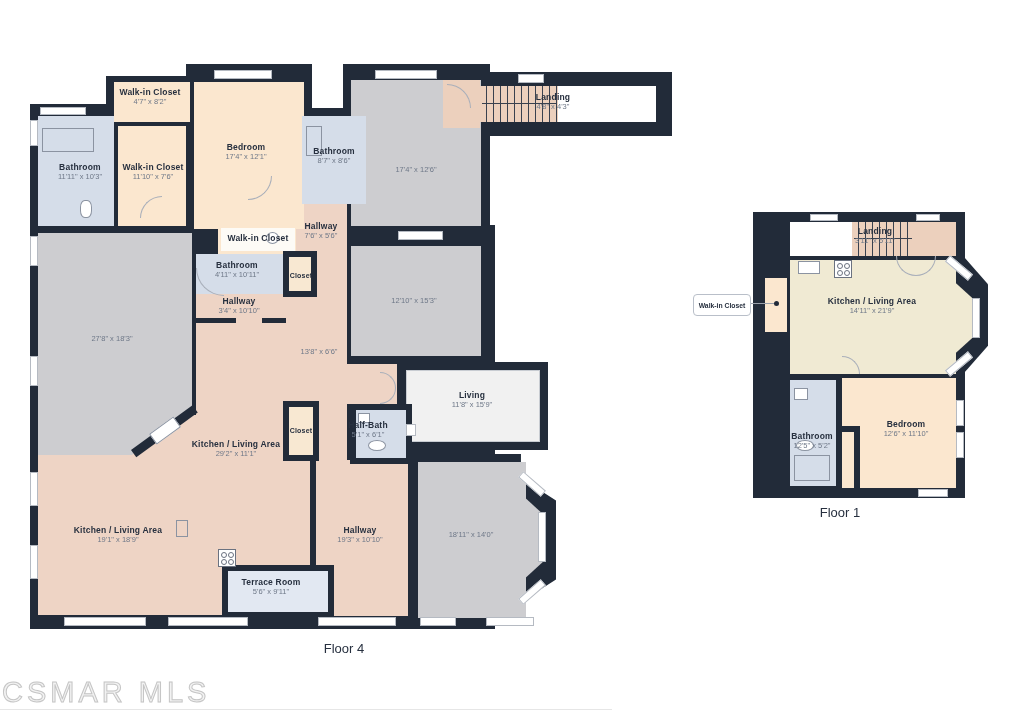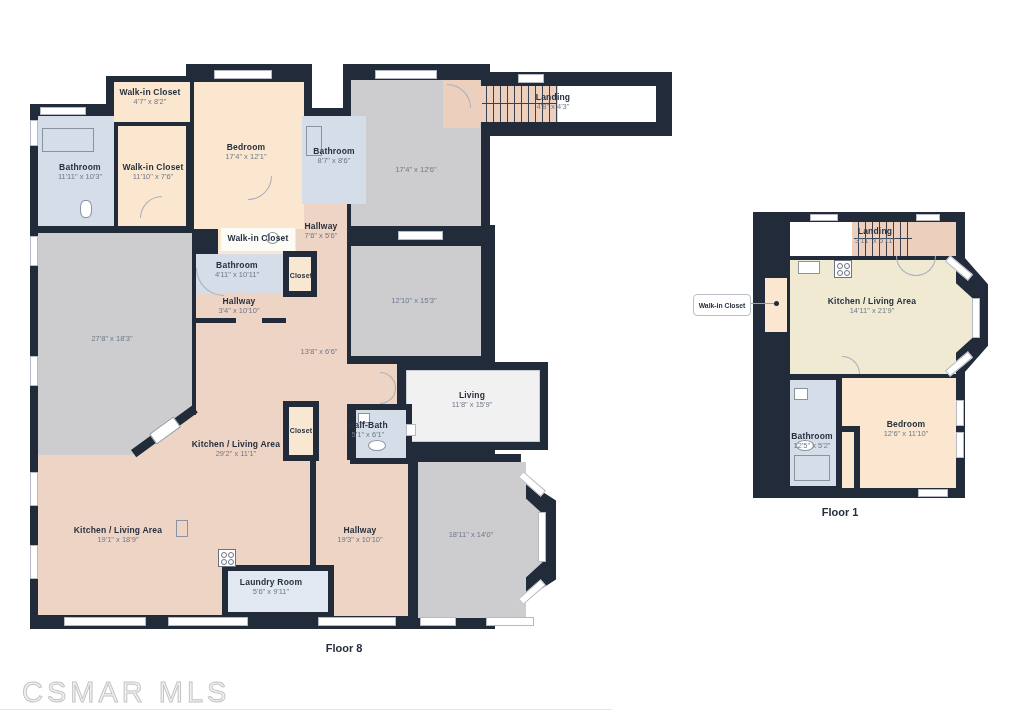--- a/index.html
+++ b/index.html
@@ -10,31 +10,31 @@
   html,body{margin:0;padding:0;background:#fff;}
   #canvas{position:relative;width:1024px;height:724px;background:#fff;overflow:hidden;
           font-family:"Liberation Sans",sans-serif;}
   .w{position:absolute;background:var(--wall);}
   .f{position:absolute;}
   .win{position:absolute;background:#fff;border:1px solid #b5bac2;box-sizing:border-box;}
   .lbl{position:absolute;transform:translate(-50%,-50%);text-align:center;white-space:nowrap;line-height:1.15;z-index:30;}
   .lbl .nm{display:block;font-weight:bold;font-size:8.5px;color:var(--name);letter-spacing:.2px;}
   .lbl .dm{display:block;font-size:7.5px;color:var(--dim);}
   .lbl.sm .nm{font-size:7px;}
-  .floor-lab{position:absolute;transform:translate(-50%,-50%);font-weight:bold;font-size:11px;color:var(--name);z-index:30;}
+  .floor-lab{position:absolute;transform:translate(-50%,-50%);font-weight:normal;font-size:13px;color:var(--name);z-index:30;}
   .arc{position:absolute;box-sizing:border-box;z-index:12;}
   .fix{position:absolute;background:#fff;border:1px solid #8b93a1;box-sizing:border-box;z-index:11;}
   .fixo{position:absolute;background:transparent;border:1px solid #8b93a1;box-sizing:border-box;z-index:11;}
   .stove{position:absolute;width:16px;height:16px;border:1px solid #6b7280;background:#fff;z-index:11;}
   .stove i{position:absolute;width:4px;height:4px;border:1px solid #6b7280;border-radius:50%;}
   .stairs{position:absolute;background:repeating-linear-gradient(90deg,var(--stair) 0 6px,#39414f 6px 7px);z-index:6;}
   .callout{position:absolute;background:#fff;border:1px solid #b9bfc9;border-radius:4px;z-index:30;
            display:flex;align-items:center;justify-content:center;font-weight:bold;font-size:6.8px;color:var(--name);}
   .wm{position:absolute;left:2px;top:676px;font-size:29px;font-weight:500;letter-spacing:4px;
-      color:#f2f2f2;-webkit-text-stroke:1px #c5c5c5;z-index:40;margin-left:20px;}
+      color:#f2f2f2;-webkit-text-stroke:1px #c5c5c5;z-index:40;}
   .wm-line{position:absolute;left:0;top:709px;width:612px;height:1px;background:#e6e6e6;z-index:40;}.z3{z-index:3}.z4{z-index:4}.z5{z-index:5}.z6{z-index:6}.z8{z-index:8}.z13{z-index:13}
 </style>
 </head>
 <body>
 
 <div id="canvas">
 
   <div>
     <div class="w" style="left:30px;top:104px;width:92px;height:131px"></div>
     <div class="w" style="left:106px;top:76px;width:92px;height:159px"></div>
@@ -203,24 +203,24 @@
         <span class="dm">19'1" x 18'9"</span>
       </div>
     <div class="lbl" style="left:360px;top:535px">
         <span class="nm">Hallway</span>
         <span class="dm">19'3" x 10'10"</span>
       </div>
     <div class="lbl" style="left:471px;top:535px">
         <span class="dm">18'11" x 14'0"</span>
       </div>
     <div class="lbl" style="left:271px;top:587px">
-        <span class="nm">Laundry Room</span>
+        <span class="nm">Terrace Room</span>
         <span class="dm">5'6" x 9'11"</span>
       </div>
-    <div class="floor-lab" style="left:344px;top:648px">Floor 8</div>
+    <div class="floor-lab" style="left:344px;top:648px">Floor 4</div>
   </div>
 
   <div>
     <div class="w" style="left:753px;top:212px;width:212px;height:286px"></div>
     <div class="w" style="left:930px;top:248px;width:58px;height:134px;clip-path:polygon(0 0,45% 0,100% 27%,100% 73%,45% 100%,0 100%)"></div>
 
     <div class="f z5" style="left:790px;top:222px;width:62px;height:34px;background:#fff"></div>
     <div class="stairs" style="left:852px;top:222px;width:62px;height:34px"></div>
     <div class="f z8" style="left:854px;top:238px;width:58px;height:1px;background:#39414f"></div>
     <div class="f z5" style="left:914px;top:222px;width:42px;height:34px;background:var(--stair)"></div>

